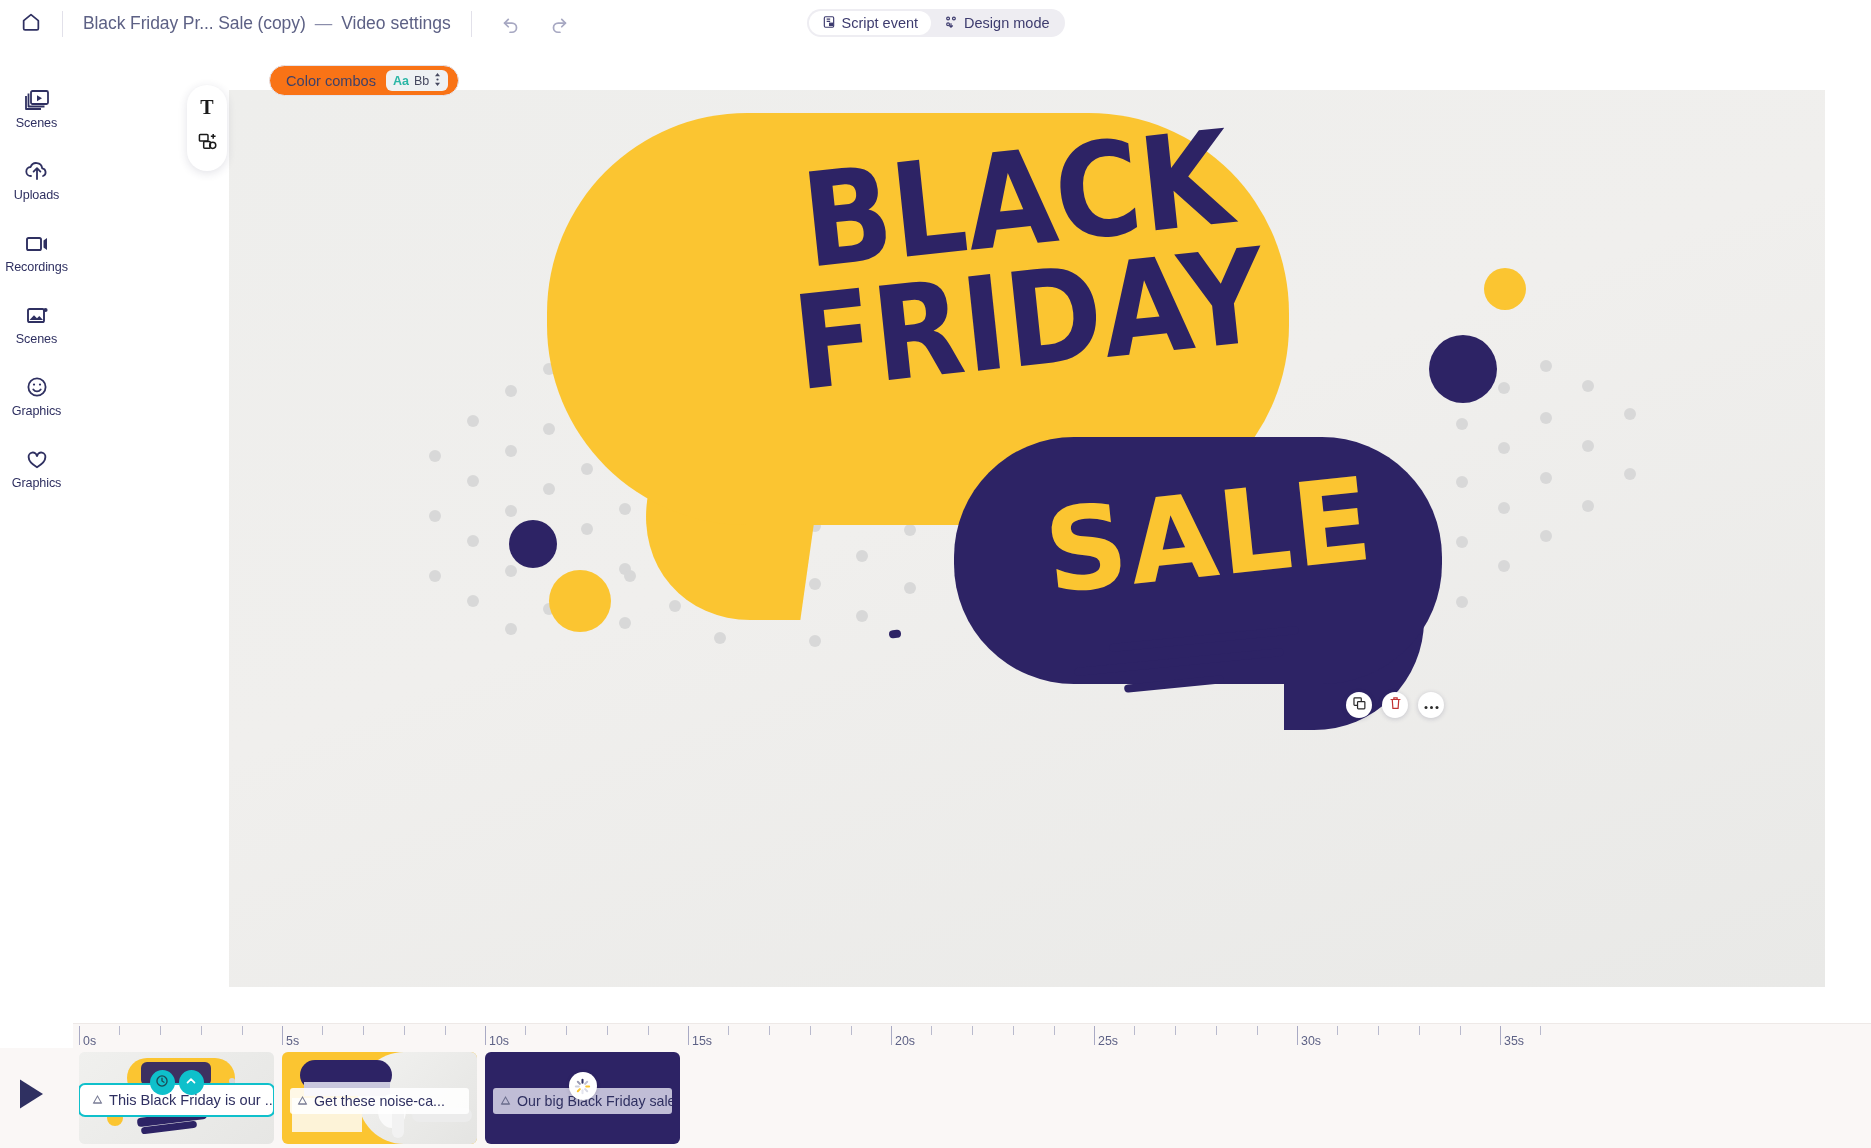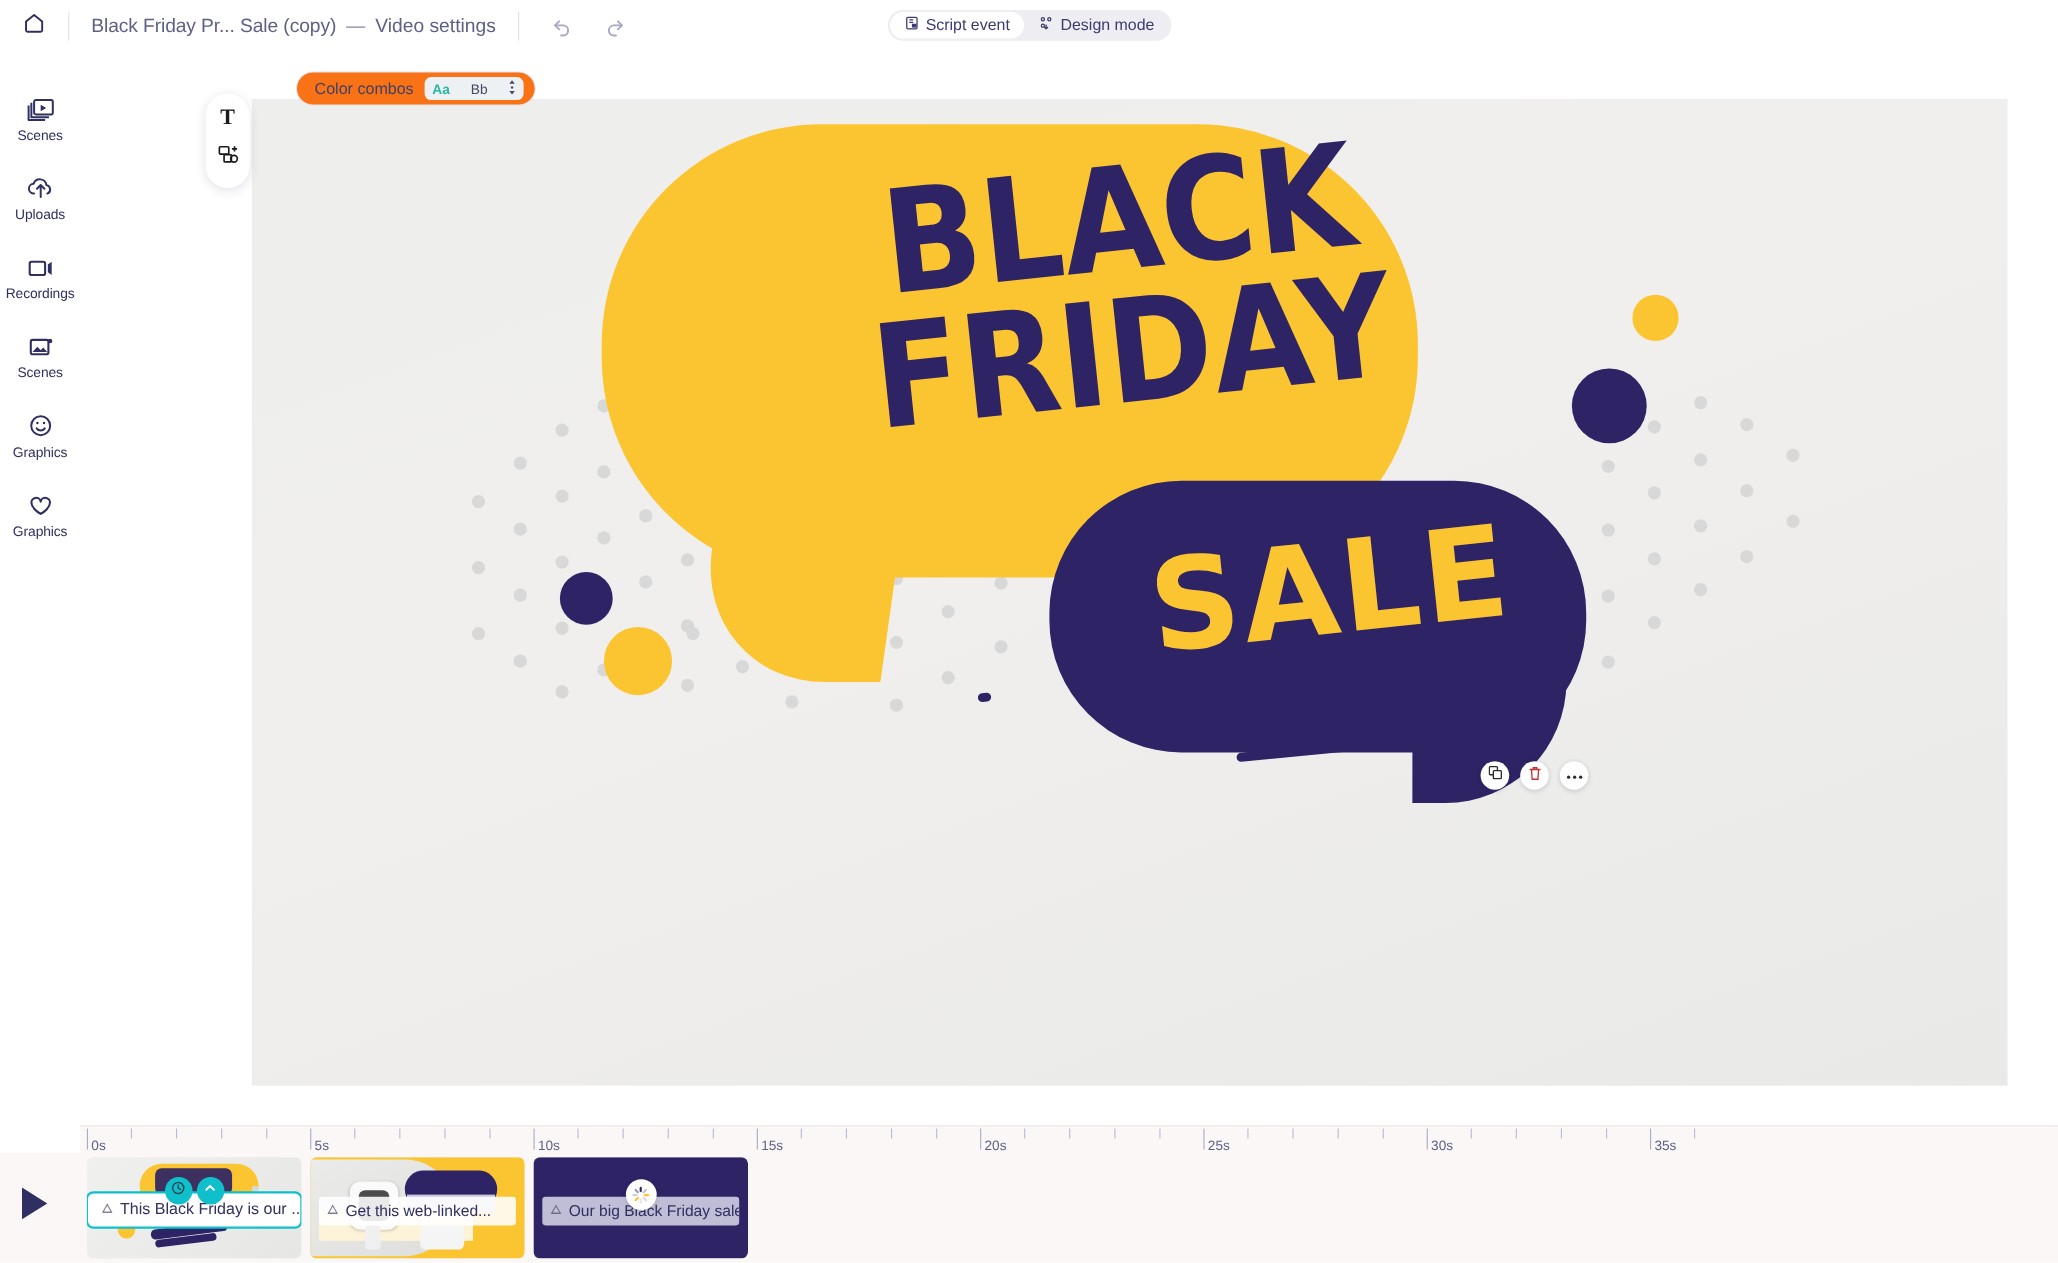--- a/index.html
+++ b/index.html
@@ -86,21 +86,21 @@
     background: #f97316;
     border: 1px solid #e4e3ec; border-radius: 16px;
     display: flex; align-items: center; gap: 10px;
     padding: 0 10px 0 16px;
     cursor: pointer;
     z-index: 12;
   }
   #combo-label { font-size: 14.6px; color: #3f4168; white-space: nowrap; }
   #combo-swatch {
     background: #eef1f3; border-radius: 6px; height: 21px;
-    display: flex; align-items: center; gap: 19px; padding: 0 7px;
+    display: flex; align-items: center; gap: 5px; padding: 0 7px;
     font-size: 12.5px;
   }
   .sw-aa { color: #2bb6a6; font-weight: bold; }
   .sw-bb { color: #45485f; }
 
   
   #tool-pill {
     position: absolute; left: 114px; top: 38px;
     width: 40px; height: 86px;
     background: #ffffff; border-radius: 20px;
@@ -681,43 +681,43 @@
           <span class="cap-ic">
             <svg width="11" height="11" viewBox="0 0 14 14" fill="none" stroke="#4d5173" stroke-width="1.3">
               <path d="M2 11.5 7 2.5l5 9z"></path>
                 <path d="M2 11.5h10"></path>
             </svg>
           </span>
           <span>This Black Friday is our ...</span>
         </div>
       </div>
 
-
-
       <div class="scene">
         <div class="th" style="background:#fbc531;">
-          <div class="tb" style="left:0;top:2px;width:130px;height:88px;background:linear-gradient(150deg,#ebebe9,#dededc);border-radius:0 70px 70px 0;"></div>
-          <div class="tb" style="left:86px;top:12px;width:84px;height:34px;background:#2d2365;border-radius:17px;"></div>
-          <div class="tb" style="left:88px;top:34px;width:80px;height:16px;background:#c9c7dd;"></div>
-          <div class="tb" style="left:8px;top:48px;width:140px;height:28px;background:#fdf3d8;"></div>
-          <div class="tb" style="left:36px;top:22px;width:44px;height:44px;background:#fafafa;border-radius:10px;box-shadow:0 1px 3px rgba(0,0,0,.18);"></div>
-          <div class="tb" style="left:44px;top:30px;width:28px;height:28px;background:#4a4a4a;border-radius:6px;"></div>
-          <div class="tb" style="left:50px;top:62px;width:14px;height:22px;background:#f0f0f0;border-radius:3px;"></div>
-          <div class="tb" style="left:100px;top:62px;width:40px;height:22px;background:#f5f5f5;border-radius:5px;"></div>
+          <div class="tb" style="left:76px;top:0;width:119px;height:92px;background:linear-gradient(135deg,#f2f2f0,#e4e4e2);border-radius:50px 0 0 50px;"></div>
+          <div class="tb" style="left:18px;top:8px;width:92px;height:30px;background:#2d2365;border-radius:15px;"></div>
+          <div class="tb" style="left:22px;top:30px;width:86px;height:14px;background:#c9c7dd;"></div>
+          <div class="tb" style="left:4px;top:10px;width:22px;height:26px;background:transparent;"></div>
+          <div class="tb" style="left:96px;top:42px;width:28px;height:34px;background:#fafafa;border-radius:50%;"></div>
+          <div class="tb" style="left:110px;top:56px;width:12px;height:30px;background:#f2f2f2;border-radius:6px;"></div>
+          <div class="tb" style="left:130px;top:56px;width:60px;height:14px;background:#ececec;border-radius:7px;"></div>
+          <div class="tb" style="left:10px;top:46px;width:70px;height:34px;background:#fdf3d8;"></div>
         </div>
         <div class="scene-cap">
           <span class="cap-ic">
             <svg width="11" height="11" viewBox="0 0 14 14" fill="none" stroke="#4d5173" stroke-width="1.3">
               <path d="M2 11.5 7 2.5l5 9z"></path>
                 <path d="M2 11.5h10"></path>
             </svg>
           </span>
-          <span>Get this web-linked...</span>
-        </div>
-      </div>
+          <span>Get these noise-ca...</span>
+        </div>
+      </div>
+
+
 
       <div class="scene">
         <div class="th th-navy"></div>
         <div class="spinner-badge">
           <svg width="17" height="17" viewBox="0 0 20 20">
             <g stroke-width="2.4" stroke-linecap="round">
               <path d="M10 2.2v3.4" stroke="#2f3061"></path>
               <path d="M15.5 4.5 13.1 6.9" stroke="#bfc0d2"></path>
               <path d="M17.8 10h-3.4" stroke="#fbc531"></path>
               <path d="M15.5 15.5 13.1 13.1" stroke="#d8d9e4"></path>

